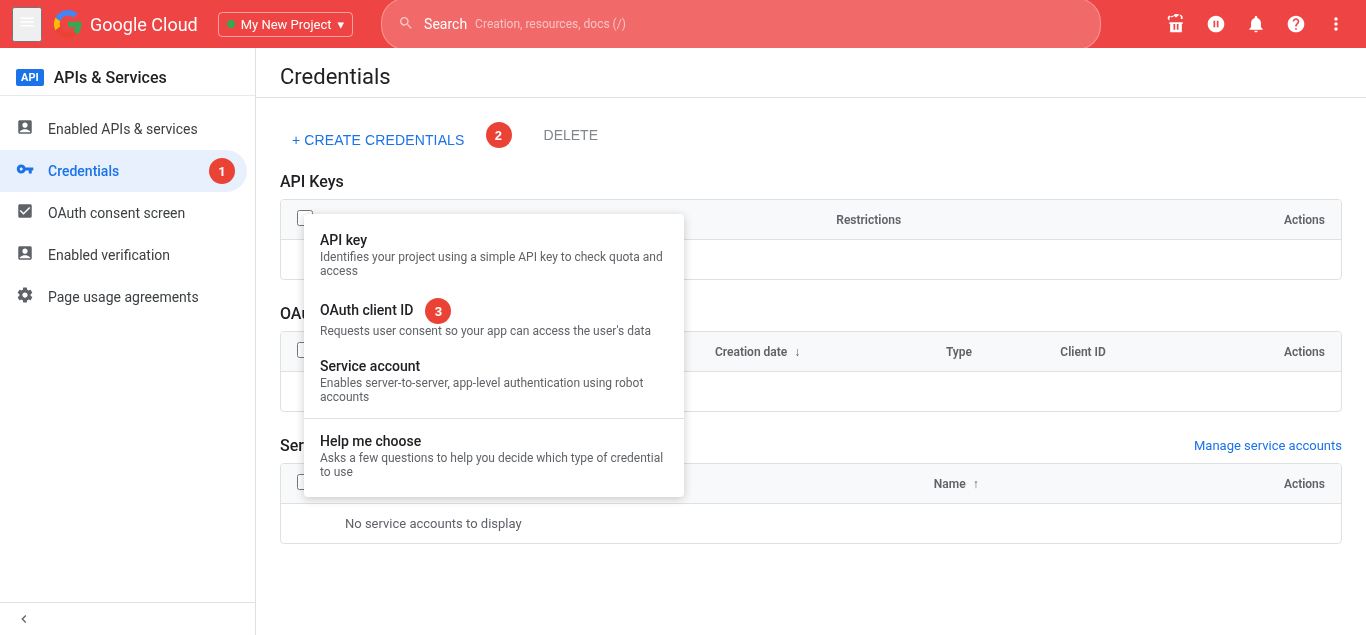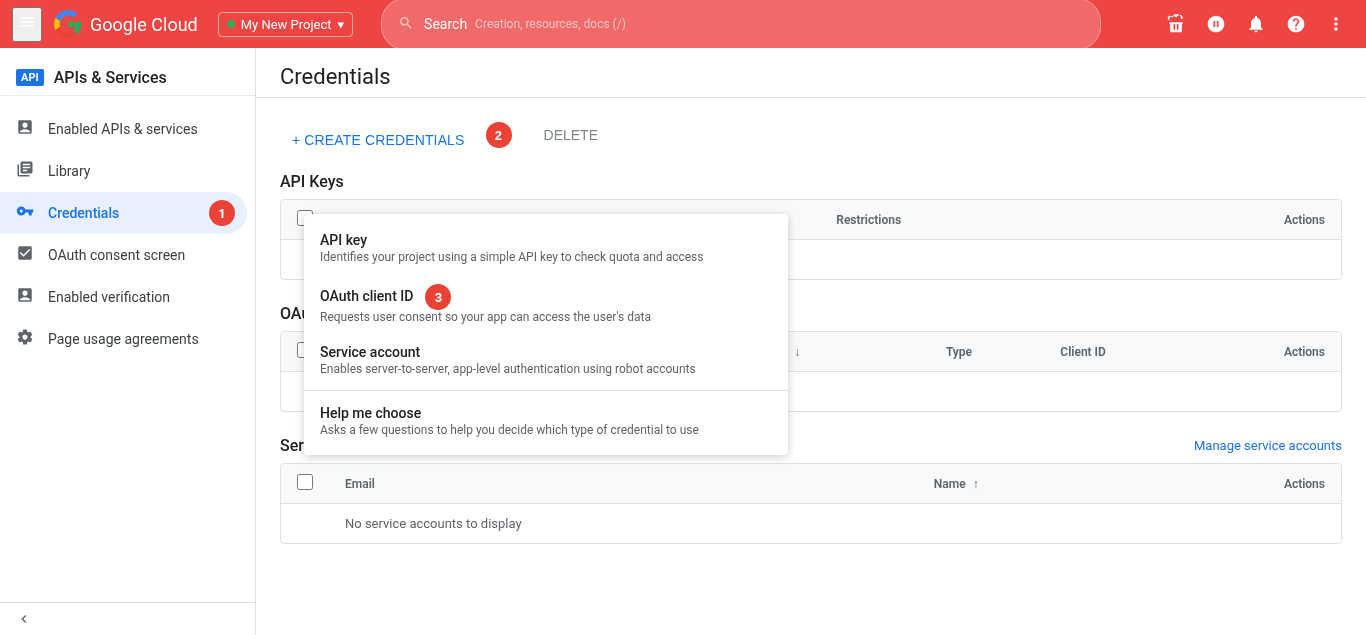--- a/index.html
+++ b/index.html
@@ -45,21 +45,21 @@
 
     
     .toolbar { display: flex; align-items: center; gap: 8px; margin-bottom: 16px; }
     .btn-create { display: flex; align-items: flex-end; gap: 15px; color: #1a73e8; font-size: 14px; font-weight: 500; border: none; background: none; cursor: pointer; padding: 8px 12px; border-radius: 4px; letter-spacing: 0.01em; }
     .btn-delete { color: #80868b; font-size: 14px; font-weight: 500; border: none; background: none; cursor: pointer; padding: 8px 12px; border-radius: 4px; }
 
     
     .dropdown-menu {
       position: absolute; top: 100px; left: 24px; z-index: 200;
       background: #fff; border-radius: 4px; box-shadow: 0 2px 10px rgba(0,0,0,0.2);
-      width: 484px; padding: 8px 0;
+      width: 380px; padding: 8px 0;
     }
     .dropdown-item { padding: 10px 16px; cursor: pointer; }
     .dropdown-item-title { font-size: 14px; font-weight: 500; color: #202124; margin-bottom: 2px; }
     .dropdown-item-desc { font-size: 12px; color: #5f6368; }
     .dropdown-divider { height: 1px; background: #e0e0e0; margin: 4px 0; }
 
     
     .section-title { font-size: 16px; font-weight: 500; color: #202124; margin-bottom: 8px; margin-top: 8px; }
     .table-wrapper { border: 1px solid #e0e0e0; border-radius: 4px; overflow: hidden; margin-bottom: 24px; }
     .table { width: 100%; border-collapse: collapse; }
@@ -151,28 +151,20 @@
       <span class="sidebar-api-title">APIs &amp; Services</span>
     </div>
     <div class="sidebar-item">
       <span class="sidebar-item-icon">
         <svg width="18" height="18" viewBox="0 0 24 24" fill="#5f6368">
             <path d="M19 3H5c-1.1 0-2 .9-2 2v14c0 1.1.9 2 2 2h14c1.1 0 2-.9 2-2V5c0-1.1-.9-2-2-2zm-7 3c1.93 0 3.5 1.57 3.5 3.5S13.93 13 12 13s-3.5-1.57-3.5-3.5S10.07 6 12 6zm7 13H5v-.23c0-.62.28-1.2.76-1.58C7.47 15.82 9.64 15 12 15s4.53.82 6.24 2.19c.48.38.76.97.76 1.58V19z"></path>
           </svg>
       </span>
       <span>Enabled APIs &amp; services</span>
     </div>
-    <div class="sidebar-item">
-      <span class="sidebar-item-icon">
-        <svg width="18" height="18" viewBox="0 0 24 24" fill="#5f6368">
-            <path d="M4 6H2v14c0 1.1.9 2 2 2h14v-2H4V6zm16-4H8c-1.1 0-2 .9-2 2v12c0 1.1.9 2 2 2h12c1.1 0 2-.9 2-2V4c0-1.1-.9-2-2-2zm-1 9H9V9h10v2zm-4 4H9v-2h6v2zm4-8H9V5h10v2z"></path>
-          </svg>
-      </span>
-      <span>Library</span>
-    </div>
     <div class="sidebar-item active" style="position:relative;">
       <span class="sidebar-item-icon">
         <svg width="18" height="18" viewBox="0 0 24 24" fill="#1a73e8">
             <path d="M12.65 10C11.83 7.67 9.61 6 7 6c-3.31 0-6 2.69-6 6s2.69 6 6 6c2.61 0 4.83-1.67 5.65-4H17v4h4v-4h2v-4H12.65zM7 14c-1.1 0-2-.9-2-2s.9-2 2-2 2 .9 2 2-.9 2-2 2z"></path>
           </svg>
       </span>
       <span>Credentials</span>
       <span class="step-badge" style="position:absolute;right:12px;">1</span>
     </div>
     <div class="sidebar-item">

